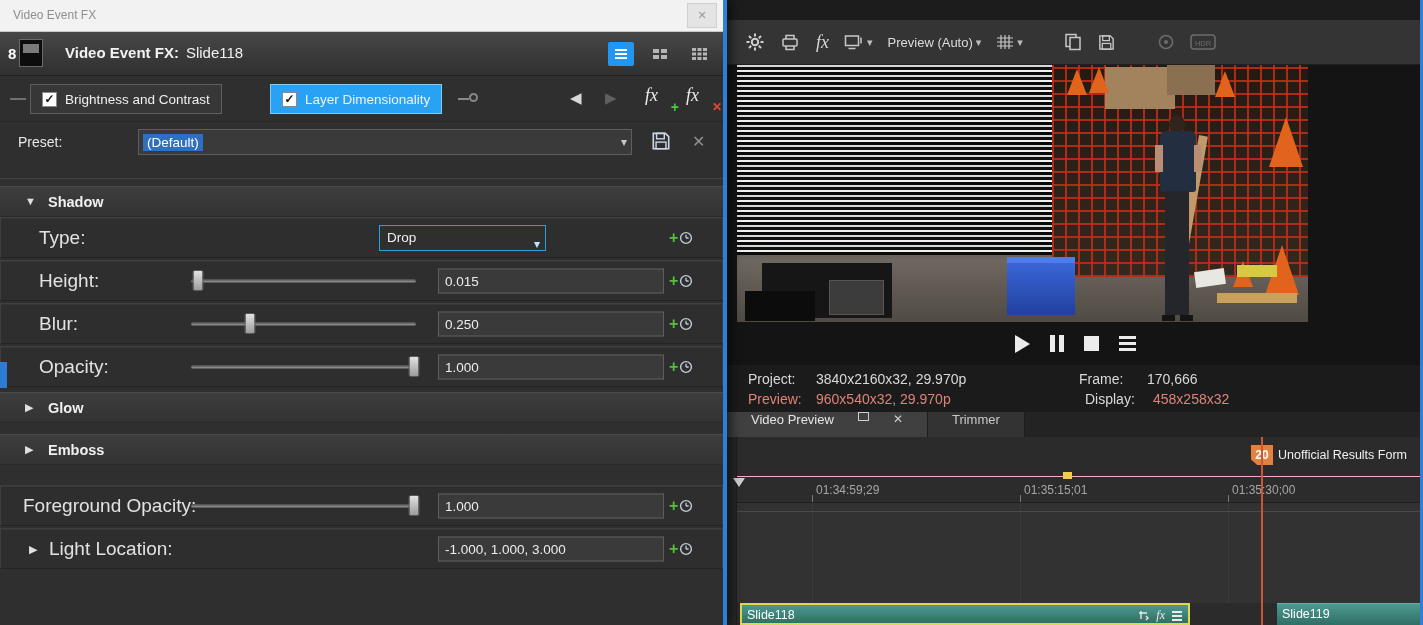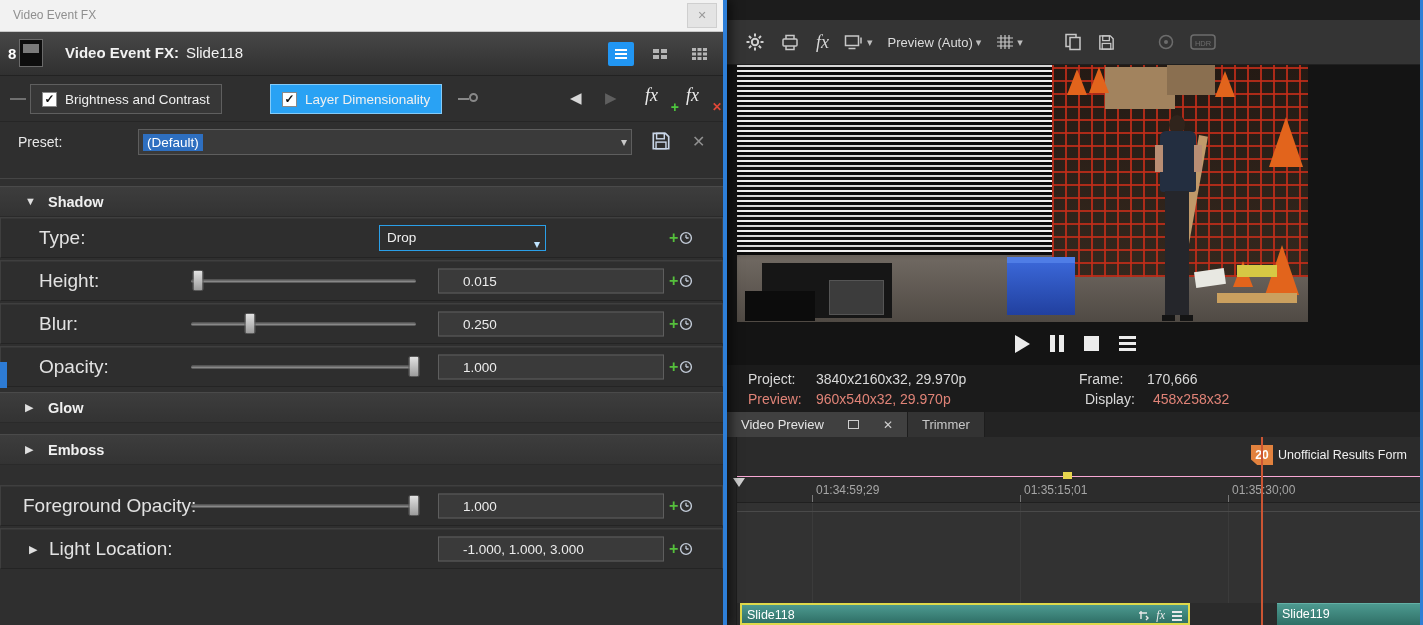--- a/index.html
+++ b/index.html
@@ -52,21 +52,21 @@
   .t-stop { width:15px; height:15px; background:#ececec; }
   .t-menu { display:flex; flex-direction:column; gap:3px; } .t-menu i { display:block; width:17px; height:3px; background:#ececec; }
 
   .infobar { height:47px; background:#1b1b1b; position:relative; font-size:14px; }
   .info-line { position:absolute; display:flex; }
   .info-label { width:68px; color:#d9d9d9; }
   .info-value { color:#d9d9d9; }
   .salmon { color:#e08377 !important; }
 
   .tabstrip { height:25px; background:#232323; display:flex; }
-  .tab { display:flex; align-items:center; gap:24px; padding:0 14px; font-size:13px;
+  .tab { display:flex; gap:24px; padding:0 24px; font-size:13px;
          color:#c8c8c8; background:#333333; border-right:1px solid #1d1d1d; cursor:default; }
   .tab.active { background:#404040; color:#e4e4e4; }
   .float-icon { width:11px; height:9px; border:1px solid #cfcfcf; display:inline-block; }
   .tab-close { font-size:12px; color:#cfcfcf; }
 
   
   .timeline { position:absolute; left:0; right:0; top:437px; bottom:0; background:#2f2f2f; overflow:hidden; }
   .tl-gutter { position:absolute; left:0; top:0; bottom:0; width:10px; background:#272727; border-right:1px solid #1f1f1f; }
   .marker-lane { position:absolute; left:10px; right:0; top:0; height:39px; background:#2b2b2b; }
   .marker-flag { position:absolute; left:514px; top:8px; width:22px; height:20px; background:#e2823e;
@@ -157,21 +157,21 @@
   .p-label { position:absolute; left:38px; top:50%; transform:translateY(-50%); font-size:19px; color:#e2e2e2; }
   .p-label.far-left { left:22px; }
   .p-label.indent { left:48px; }
   .row-tri { position:absolute; left:28px; top:50%; transform:translateY(-50%); font-size:11px; color:#e0e0e0; }
   .track { position:absolute; left:190px; top:50%; transform:translateY(-50%); width:225px; height:3px;
            background:#8c8c8c; border-radius:2px; box-shadow:inset 0 1px 1px #4a4a4a; }
   .handle { position:absolute; top:50%; transform:translate(-50%,-50%); width:11px; height:21px;
             background:linear-gradient(#e2e2e2,#9c9c9c); border:1px solid #5a5a5a; border-radius:2px; }
   .valbox { position:absolute; left:437px; top:50%; transform:translateY(-50%); width:226px; height:25px;
             background:#3a3a3a; border:1px solid #5e5e5e; color:#ececec; font-size:13.5px;
-            line-height:23px; padding-left:24px; }
+            line-height:23px; padding-left:6px; }
   .type-dd { position:absolute; left:378px; top:50%; transform:translateY(-50%); width:167px; height:26px;
              background:#2f2f2f; border:1px solid #2a9fe8; color:#f0f0f0; font-size:13.5px;
              line-height:24px; padding-left:7px; }
   .type-arrow { position:absolute; right:5px; top:6px; font-size:12px; color:#bfe4ff; }
   .kf { position:absolute; left:668px; top:50%; transform:translateY(-50%); display:flex; align-items:center; gap:1px; }
   .kf-plus { color:#55c03c; font-weight:bold; font-size:16px; line-height:12px; }
   .dlg-fill { flex:1; background:#2f2f2f; }
 
   .blue-patch { position:absolute; left:0; top:362px; width:7px; height:26px; background:#2d7bd4; z-index:15; }
   .right-edge { position:absolute; right:0; top:0; bottom:0; width:3px; background:#2f7fd6; z-index:20; }

